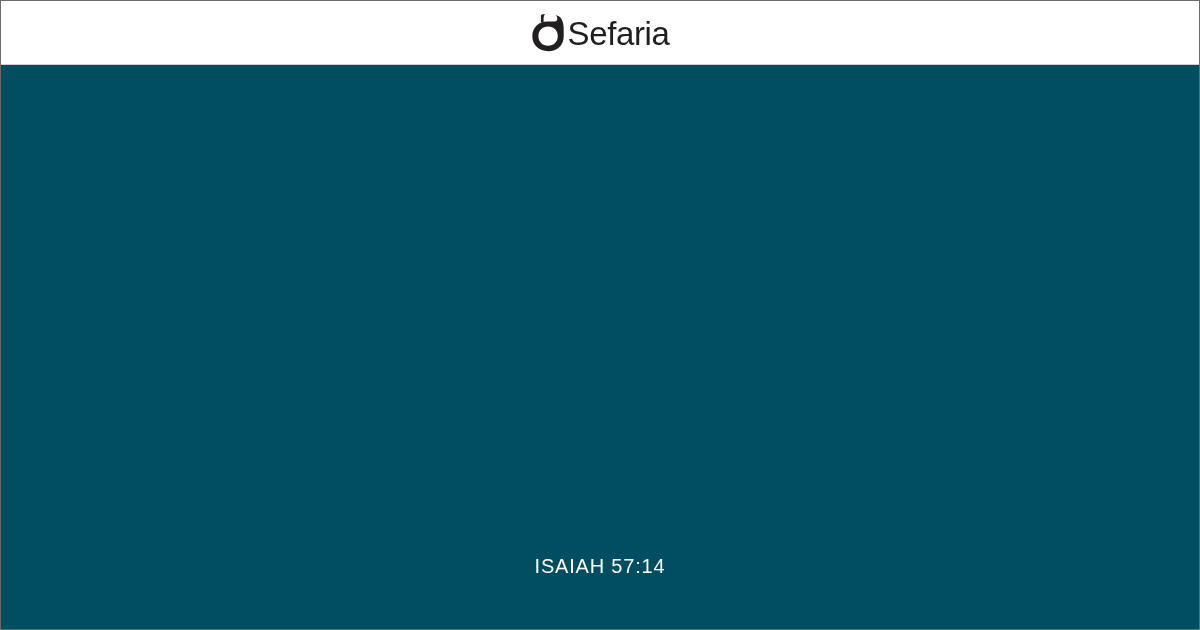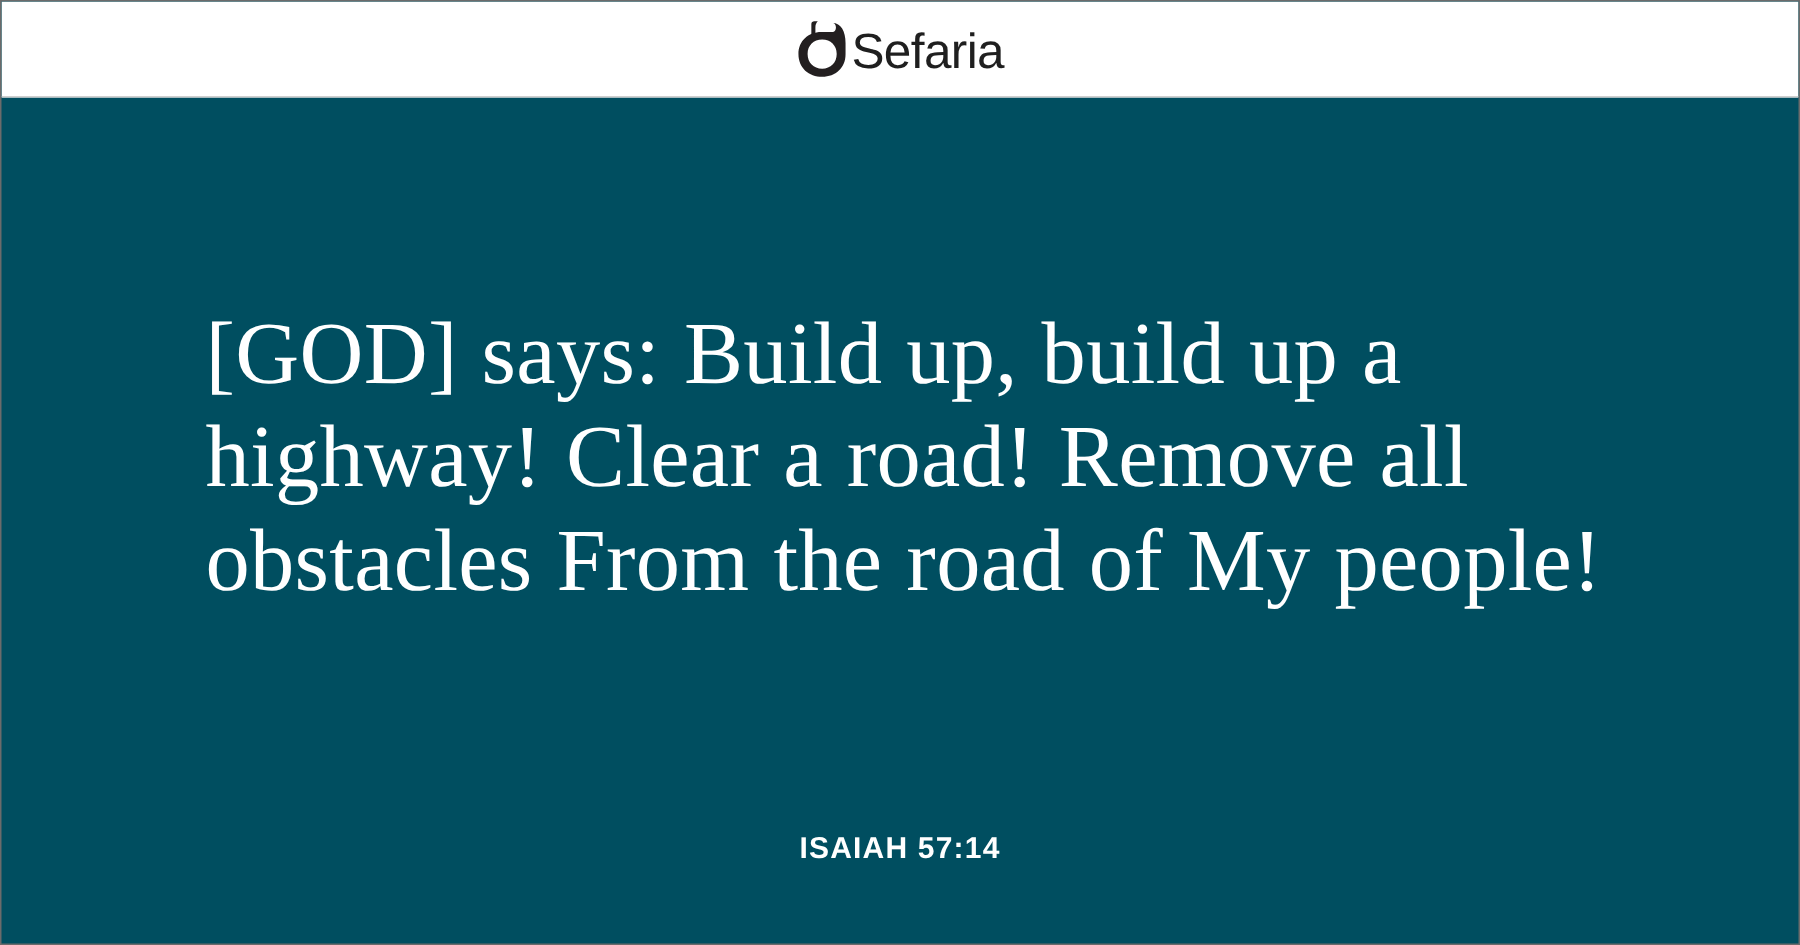--- a/index.html
+++ b/index.html
@@ -82,21 +82,21 @@
 
   
   .citation {
     position: absolute;
     left: 0;
     right: 0;
     top: 489px;
     text-align: center;
     font-family: "Liberation Sans", sans-serif;
     font-size: 20px;
-    font-weight: 700;
+    font-weight: 400;
     letter-spacing: 0.8px;
     color: #ffffff;
     margin: 0;
   }
 </style>
 </head>
 <body>
 
 <div id="card">
 
@@ -122,17 +122,16 @@
                  C26.8 16.4 22.8 12.4 17.1 12.4 Z" fill="#231F20"></path>
         <path d="M9.9 2.0 C9.9 0.9 10.7 0.2 11.9 0.2 L14.2 0.2
                  C13.1 1.2 12.6 2.6 12.6 4.3
                  L12.6 8.6 L9.9 8.6 Z" fill="#231F20"></path>
       </svg>
       <span class="brand-name">Sefaria</span>
     </div>
   </div>
 
   <div class="quote-area">
-    <p class="quote-text">[GOD] says: Build up, build up a highway! Clear a road! Remove all obstacles From the road of My people!</p>
     <p class="citation">ISAIAH 57:14</p>
   </div>
 
 </div>
 
 </body></html>

